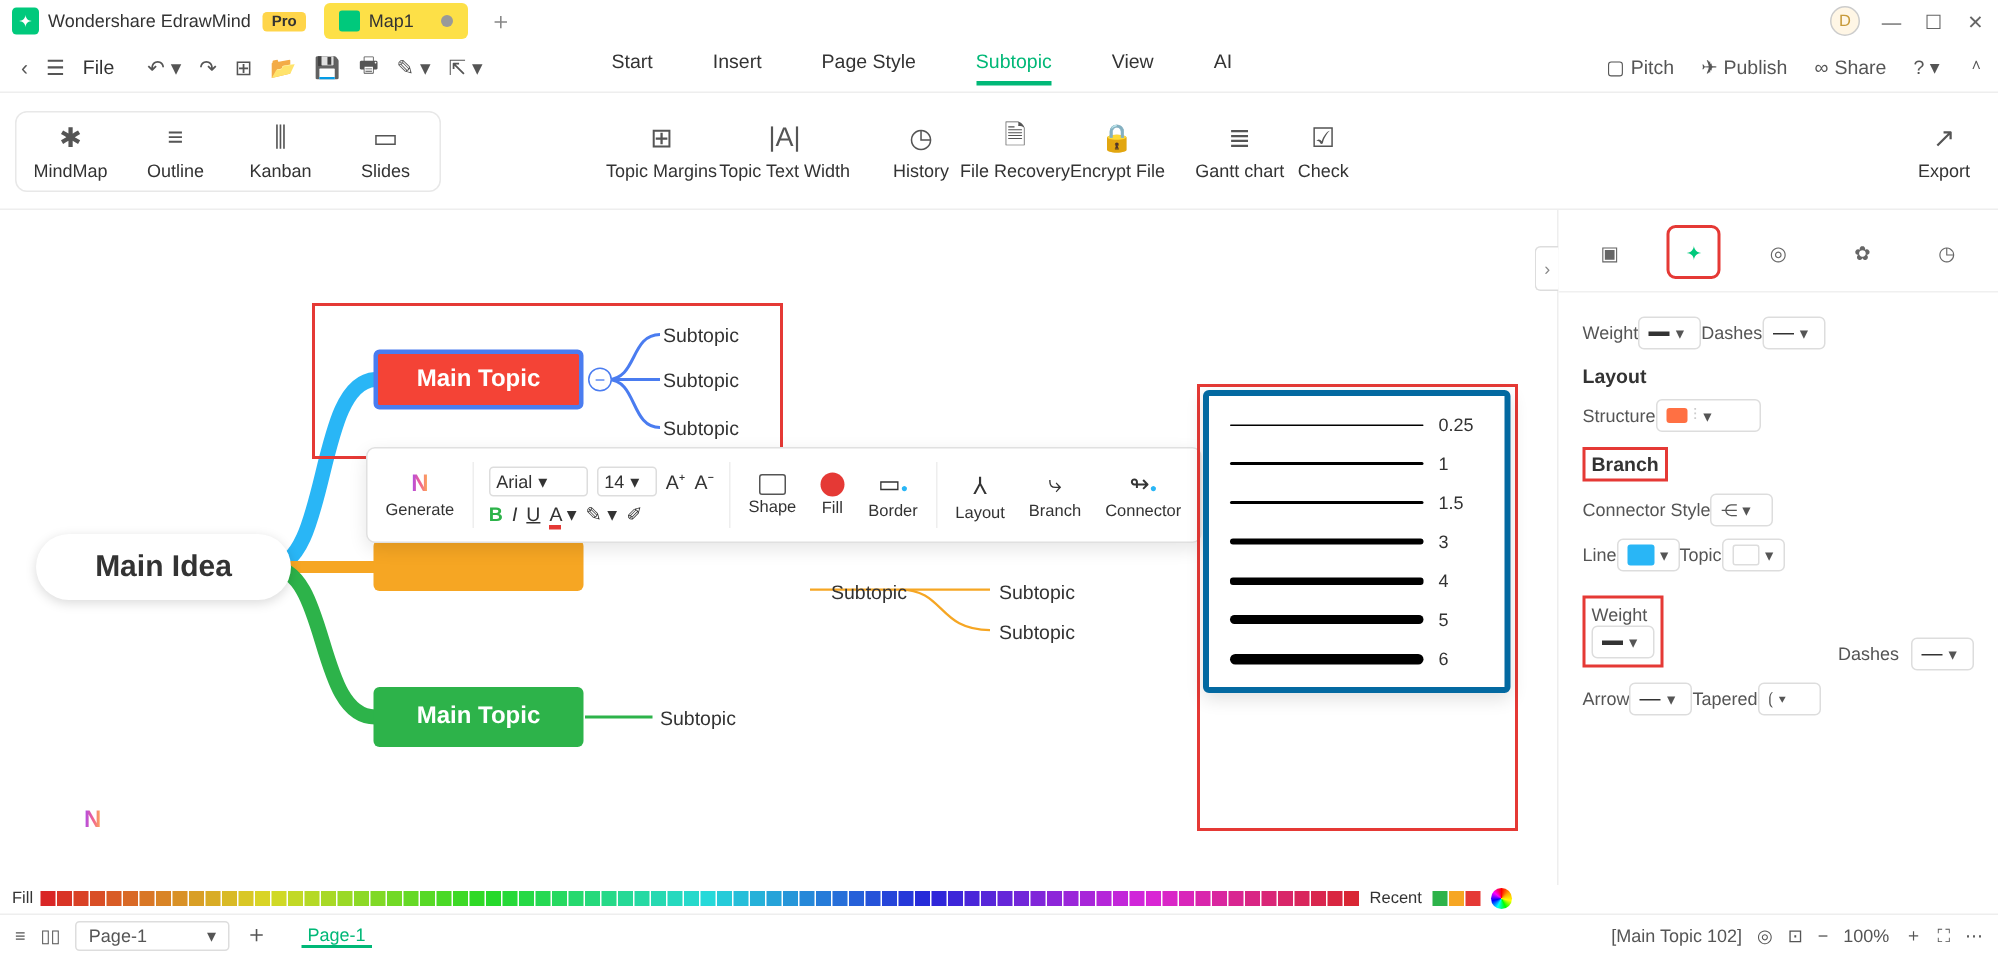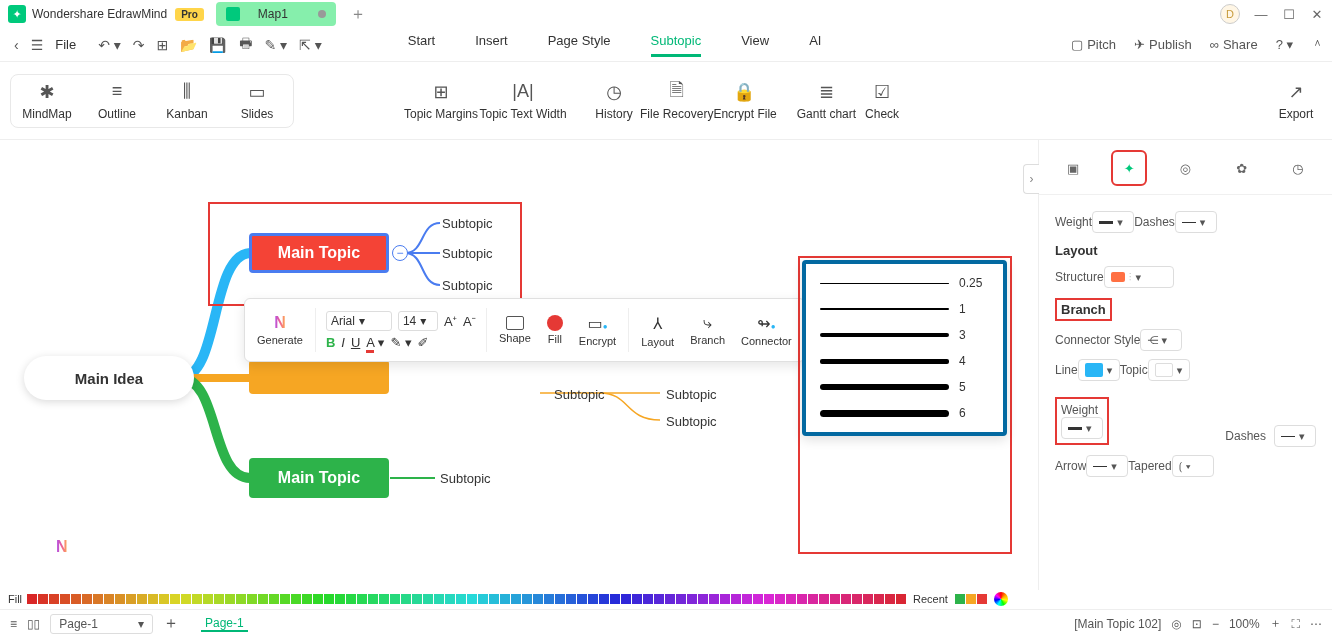--- a/index.html
+++ b/index.html
@@ -3,21 +3,21 @@
 <meta charset="utf-8">
 <style>
 * { margin: 0; padding: 0; box-sizing: border-box; font-family: -apple-system, BlinkMacSystemFont, "Segoe UI", Arial, sans-serif; }
 body { width: 1332px; height: 637px; background: #fff; overflow: hidden; font-size: 13px; color: #333; position: relative; }
 
 
 .titlebar { height: 28px; display: flex; align-items: center; padding: 0 8px; background: #fff; }
 .app-logo { width: 18px; height: 18px; background: #00c97c; border-radius: 3px; display: flex; align-items: center; justify-content: center; color: #fff; font-size: 11px; margin-right: 6px; }
 .app-name { font-size: 12px; margin-right: 8px; }
 .pro-badge { background: #ffd54a; color: #333; font-size: 10px; padding: 1px 6px; border-radius: 3px; font-weight: bold; margin-right: 12px; }
-.doc-tab { display: flex; align-items: center; gap: 18px; padding: 0 10px; height: 24px; border-radius: 4px; background: #86efac; font-size: 12px; }
+.doc-tab { display: flex; align-items: center; gap: 6px; padding: 0 10px; height: 24px; border-radius: 4px; background: #fde047; font-size: 12px; }
 .tab-logo { width: 14px; height: 14px; background: #00c97c; border-radius: 2px; }
 .unsaved-dot { width: 8px; height: 8px; border-radius: 50%; background: #999; margin-left: 12px; }
 .tab-add { margin-left: 14px; font-size: 16px; color: #888; }
 .titlebar-right { margin-left: auto; display: flex; align-items: center; gap: 14px; }
 .user-badge { width: 20px; height: 20px; border-radius: 50%; border: 1px solid #ccc; background: #fff6e5; display: flex; align-items: center; justify-content: center; font-size: 11px; color: #c79a3a; }
 .win-btn { width: 14px; height: 14px; color: #666; display: flex; align-items: center; justify-content: center; }
 
 
 .menurow { height: 34px; display: flex; align-items: center; padding: 0 8px; border-bottom: 1px solid #eee; }
 .menurow .mbtn { padding: 0 6px; color: #555; font-size: 14px; }
@@ -34,21 +34,21 @@
 .view-group { display: flex; gap: 18px; background: #fff; border: 1px solid #e8e8e8; border-radius: 8px; padding: 6px 10px; }
 .rbtn { display: flex; flex-direction: column; align-items: center; gap: 4px; font-size: 12px; color: #333; min-width: 52px; }
 .rbtn .ico { font-size: 18px; color: #555; height: 22px; display: flex; align-items: center; justify-content: center; }
 .ribbon-gap { width: 110px; }
 .ribbon-right { margin-left: auto; }
 
 
 .workspace { position: absolute; top: 140px; left: 0; right: 0; bottom: 46px; display: flex; }
 .canvas { flex: 1; position: relative; background: #fff; overflow: hidden; }
 
-.main-idea { position: absolute; left: 24px; top: 216px; width: 170px; height: 44px; background: #fff; border-radius: 22px; box-shadow: 0 2px 8px rgba(0,0,0,0.15); display: flex; align-items: center; justify-content: center; font-size: 15px; font-weight: bold; }
+.main-idea { position: absolute; left: 24px; top: 216px; width: 170px; height: 44px; background: #fff; border-radius: 22px; box-shadow: 0 2px 8px rgba(0,0,0,0.15); display: flex; align-items: center; justify-content: center; font-size: 20px; font-weight: bold; }
 
 .highlight-box { position: absolute; border: 2px solid #e53935; }
 
 .topic-red { position: absolute; left: 249px; top: 93px; width: 140px; height: 40px; background: #f44336; color: #fff; display: flex; align-items: center; justify-content: center; font-weight: bold; font-size: 16px; border-radius: 4px; border: 3px solid #4a7cf0; }
 .topic-orange { position: absolute; left: 249px; top: 220px; width: 140px; height: 34px; background: #f6a623; border-radius: 4px; }
 .topic-green { position: absolute; left: 249px; top: 318px; width: 140px; height: 40px; background: #2db34a; color: #fff; display: flex; align-items: center; justify-content: center; font-weight: bold; font-size: 16px; border-radius: 4px; }
 
 .sub-label { position: absolute; font-size: 13px; color: #333; }
 .collapse-btn { position: absolute; width: 16px; height: 16px; border: 1px solid #4a7cf0; border-radius: 50%; background: #fff; color: #4a7cf0; font-size: 12px; line-height: 14px; text-align: center; }
 
@@ -276,21 +276,21 @@
       <div class="fmt-col">
           <div class="ico-shape"></div>
           <span>Shape</span>
         </div>
       <div class="fmt-col">
           <div class="ico-fill"></div>
           <span>Fill</span>
         </div>
       <div class="fmt-col">
           <div style="font-size:16px">▭<span style="color:#29b6f6;font-size:8px">●</span></div>
-          <span>Encrypt</span>
+          <span>Border</span>
         </div>
       <div class="fmt-sep"></div>
       <div class="fmt-col">
           <div style="font-size:16px">⅄</div>
           <span>Layout</span>
         </div>
       <div class="fmt-col">
           <div style="font-size:16px">⤷</div>
           <span>Branch</span>
         </div>
@@ -302,20 +302,24 @@
 
     <div class="highlight-box" style="left:798px; top:116px; width:214px; height:298px;"></div>
     <div class="weight-popup">
       <div class="weight-row">
           <div class="weight-line" style="height:0.5px"></div>
           <span class="weight-val">0.25</span>
         </div>
       <div class="weight-row">
           <div class="weight-line" style="height:1.5px"></div>
           <span class="weight-val">1</span>
+        </div>
+      <div class="weight-row">
+          <div class="weight-line" style="height:2px"></div>
+          <span class="weight-val">1.5</span>
         </div>
       <div class="weight-row">
           <div class="weight-line" style="height:4px"></div>
           <span class="weight-val">3</span>
         </div>
       <div class="weight-row">
           <div class="weight-line" style="height:5px"></div>
           <span class="weight-val">4</span>
         </div>
       <div class="weight-row">

